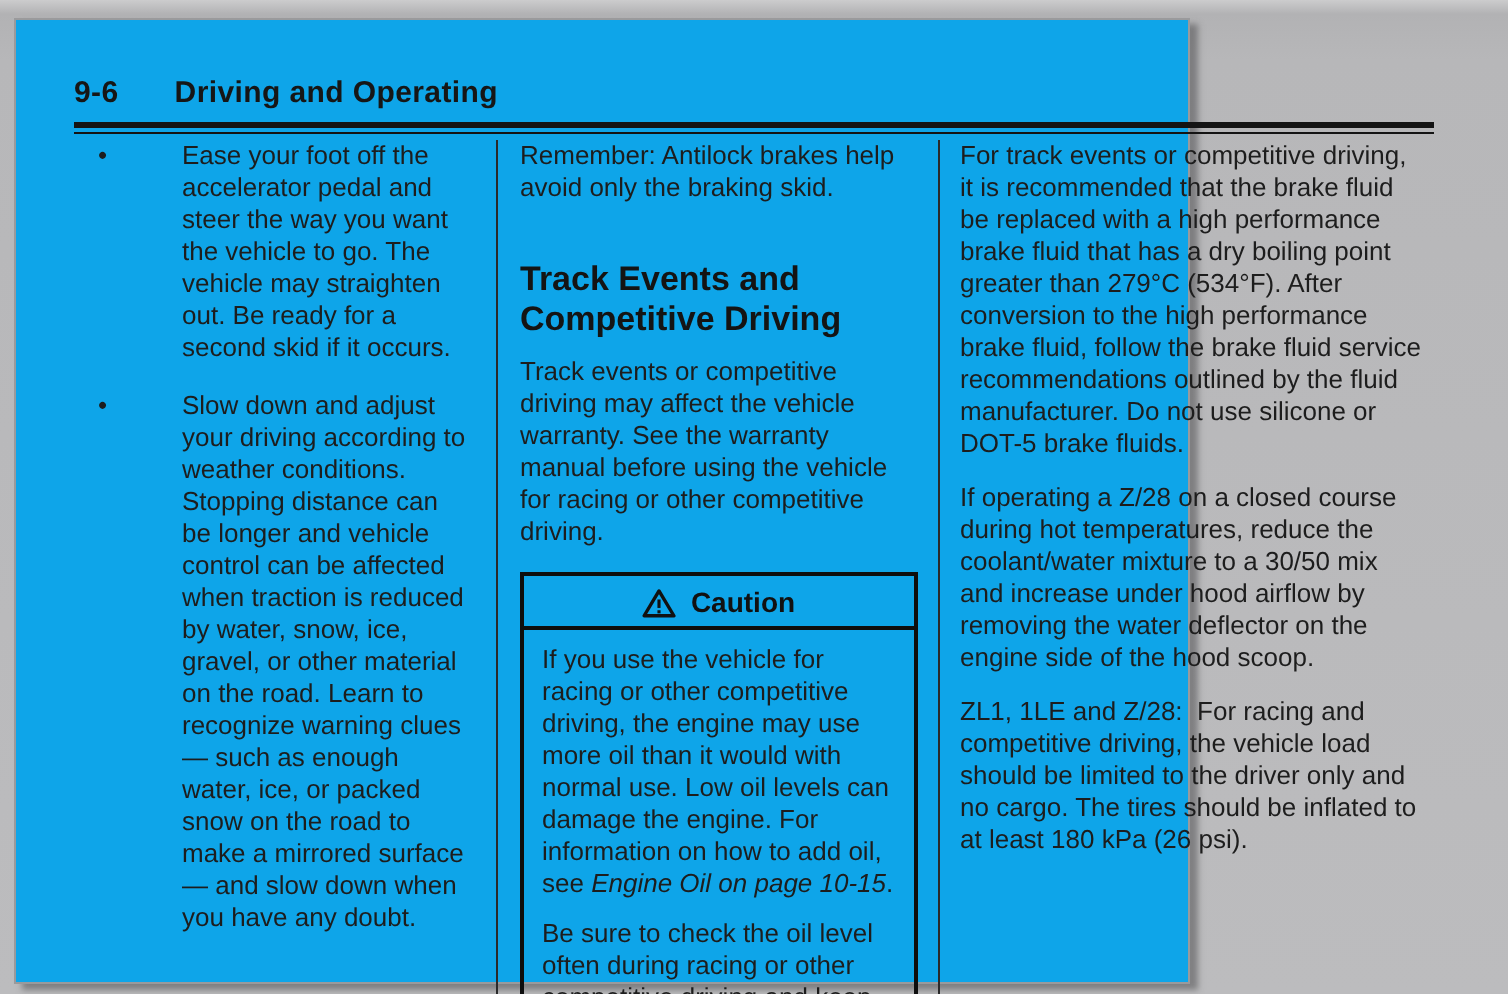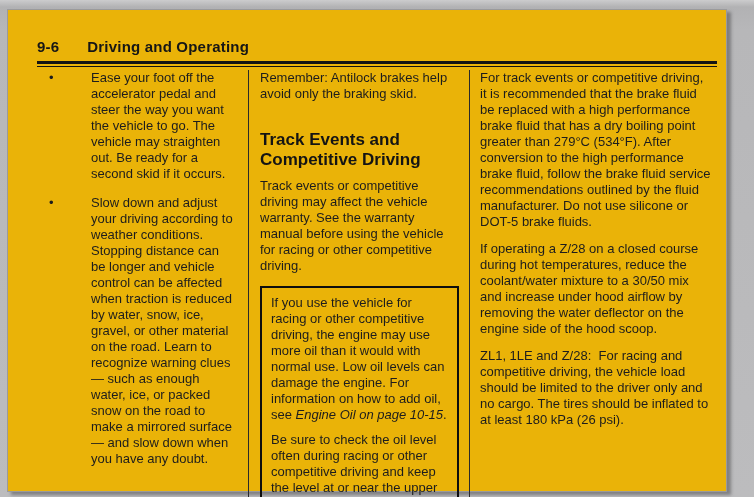--- a/index.html
+++ b/index.html
@@ -6,22 +6,22 @@
   html, body { width: 754px; height: 497px; }
   body {
     font-family: "Liberation Sans", sans-serif;
     background: linear-gradient(#cccccd 0px, #b2b2b4 7px, #b7b7b9 30px, #bcbcbe 100%);
     position: relative;
     overflow: hidden;
   }
   .page {
     position: absolute;
     left: 7px; top: 9px;
-    width: 720px; height: 483px;
-    background: #eab308;
+    width: 588px; height: 483px;
+    background: #0ea5e9;
     border: 1px solid #9a9a9c;
     box-shadow: 4px 3px 3px rgba(70,70,72,0.5);
   }
   
   .header {
     position: absolute;
     left: 29px; top: 28px;
     width: 680px;
   }
   .header-text {
@@ -115,20 +115,30 @@
     </div>
 
     <div class="col col2">
       <p>Remember: Antilock brakes help avoid only the braking skid.</p>
 
       <h2 class="section-heading">Track Events and Competitive Driving</h2>
 
       <p>Track events or competitive driving may affect the vehicle warranty. See the warranty manual before using the vehicle for racing or other competitive driving.</p>
 
       <div class="caution-box">
+        <div class="caution-title">
+          <span class="warn-icon">
+            <svg viewBox="0 0 24 21" width="17" height="15">
+              <path d="M12 2 L22.5 19.5 L1.5 19.5 Z" fill="none" stroke="#111" stroke-width="2.4" stroke-linejoin="round"></path>
+              <rect x="10.9" y="8" width="2.2" height="6" fill="#111"></rect>
+              <rect x="10.9" y="15.6" width="2.2" height="2.2" fill="#111"></rect>
+            </svg>
+          </span>
+          <span>Caution</span>
+        </div>
         <div class="caution-body">
           <p><span>If you use the vehicle for racing or other competitive driving, the engine may use more oil than it would with normal use. Low oil levels can damage the engine. For information on how to add oil, see </span><span class="ital">Engine Oil on page 10-15</span><span>.</span></p>
           <p>Be sure to check the oil level often during racing or other competitive driving and keep the level at or near the upper mark that shows the proper operating range on the engine oil dipstick.</p>
         </div>
       </div>
     </div>
 
     <div class="col col3">
       <p>For track events or competitive driving, it is recommended that the brake fluid be replaced with a high performance brake fluid that has a dry boiling point greater than 279°C (534°F). After conversion to the high performance brake fluid, follow the brake fluid service recommendations outlined by the fluid manufacturer. Do not use silicone or DOT-5 brake fluids.</p>
       <p>If operating a Z/28 on a closed course during hot temperatures, reduce the coolant/water mixture to a 30/50 mix and increase under hood airflow by removing the water deflector on the engine side of the hood scoop.</p>

